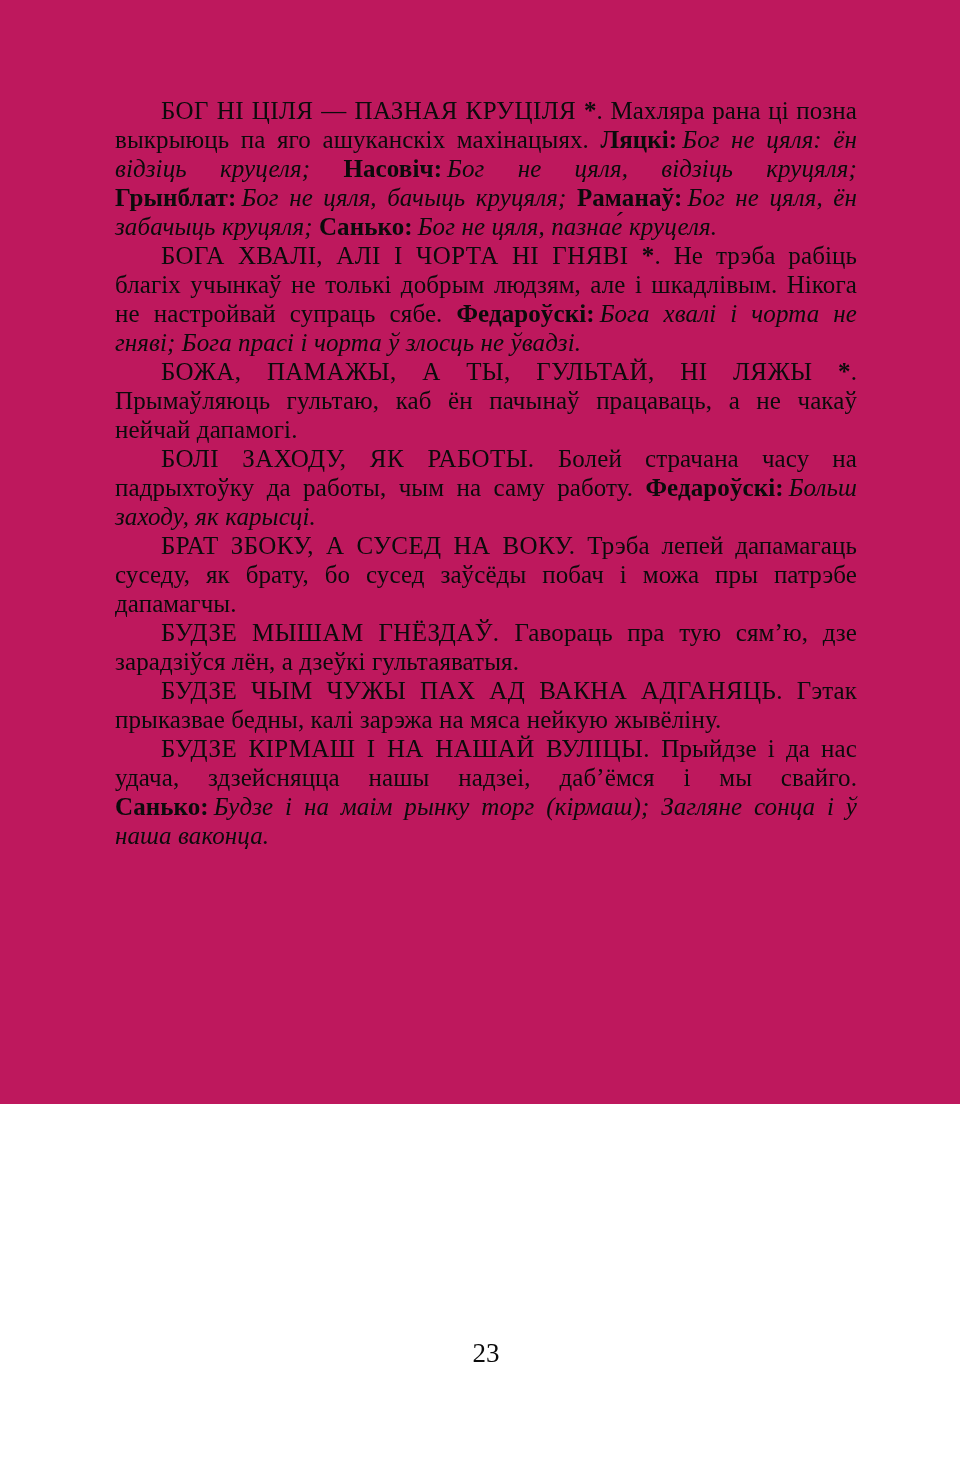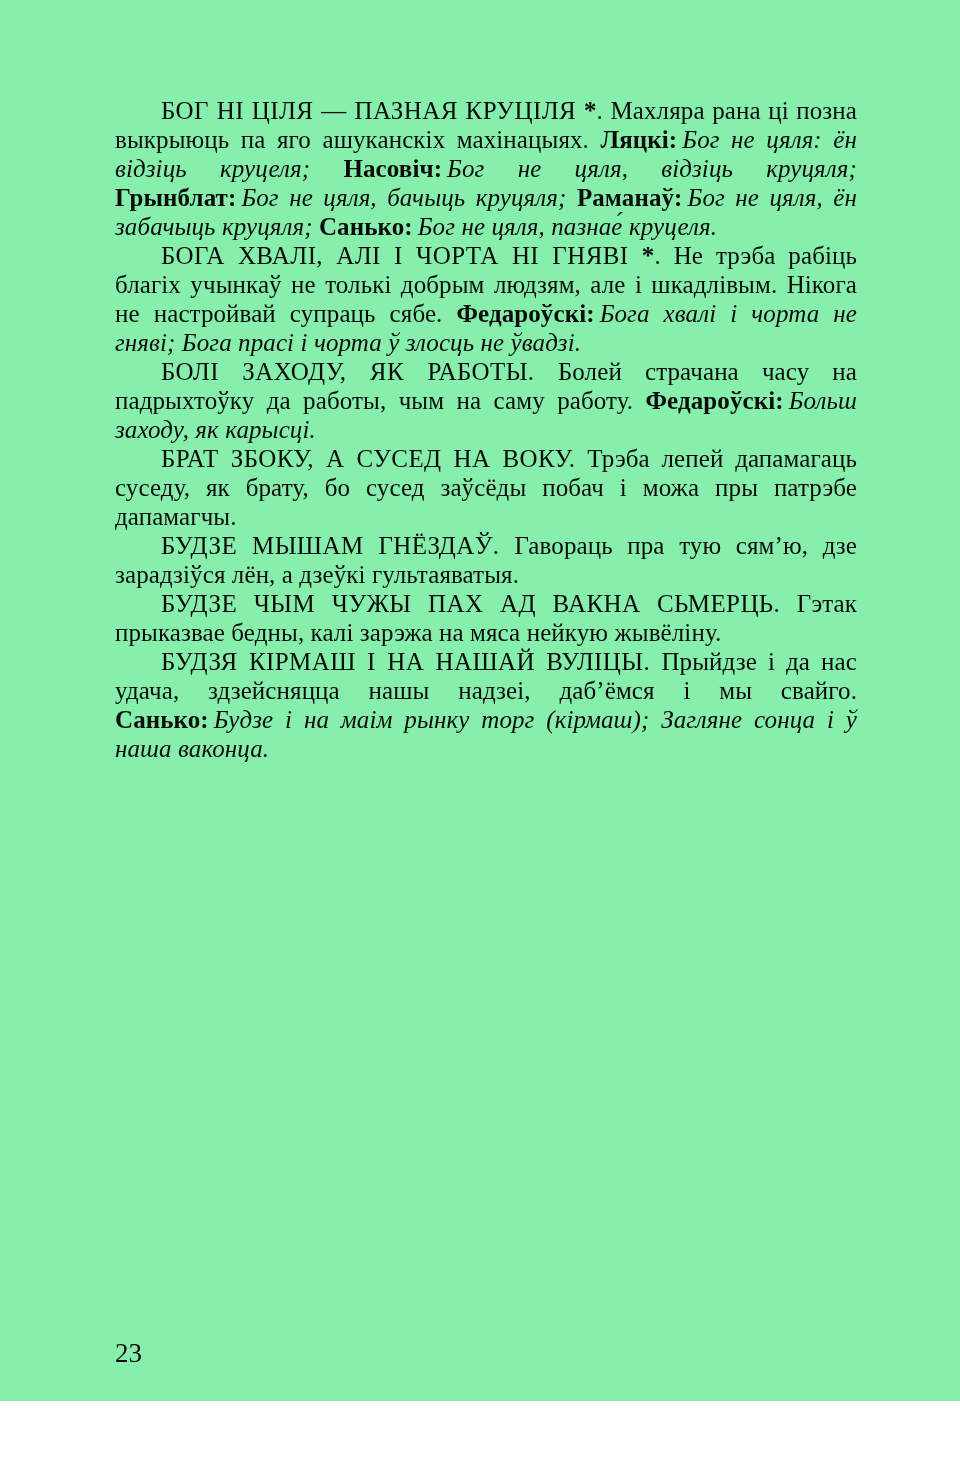--- a/index.html
+++ b/index.html
@@ -6,53 +6,54 @@
   body {
     width: 960px; height: 1477px;
     background: #ffffff;
     font-family: "Liberation Serif", serif;
     color: #0b0b0b;
     position: relative;
     overflow: hidden;
   }
   .page {
     position: absolute; left: 0; top: 0;
-    width: 960px; height: 1401px;
-    background: #86efac;
+    width: 960px; height: 1104px;
+    background: #be185d;
   }
   .text-block {
     position: absolute;
     left: 115px; top: 96px;
     width: 742px;
     text-align: justify;
     font-size: 25px;
     line-height: 29px;
     letter-spacing: 0.1px;
   }
   .para { margin: 0; text-indent: 46px; }
   .hw  { letter-spacing: 0.4px; }
   .b   { font-weight: 700; }
   .src { font-weight: 700; margin-right: 5px; }
   .i   { font-style: italic; }
   .page-number {
     position: absolute;
     left: 115px; top: 1338px;
     width: 742px;
-    text-align: left;
+    text-align: center;
     font-size: 27px;
     color: #0b0b0b;
   }
 </style>
 </head>
 <body>
 
 <div class="page">
   <div class="text-block">
     <p class="para"><span class="hw">БОГ НІ ЦІЛЯ — ПАЗНАЯ КРУЦІЛЯ </span><span class="b">*</span><span>. Махляра рана ці позна выкрыюць па яго ашуканскіх махінацыях. </span><span class="src">Ляцкі:</span><span class="i">Бог не цяля: ён відзіць круцеля; </span><span class="src">Насовіч:</span><span class="i">Бог не цяля, відзіць круцяля; </span><span class="src">Грынблат:</span><span class="i">Бог не цяля, бачыць круцяля; </span><span class="src">Раманаў:</span><span class="i">Бог не цяля, ён забачыць круцяля; </span><span class="src">Санько:</span><span class="i">Бог не цяля, пазнае́ круцеля.</span></p>
     <p class="para"><span class="hw">БОГА ХВАЛІ, АЛІ І ЧОРТА НІ ГНЯВІ </span><span class="b">*</span><span>. Не трэба рабіць благіх учынкаў не толькі добрым людзям, але і шкадлівым. Нікога не настройвай супраць сябе. </span><span class="src">Федароўскі:</span><span class="i">Бога хвалі і чорта не гняві; Бога прасі і чорта ў злосць не ўвадзі.</span></p>
+    <p class="para"><span class="hw">БОЖА, ПАМАЖЫ, А ТЫ, ГУЛЬТАЙ, НІ ЛЯЖЫ </span><span class="b">*</span><span>. Прымаўляюць гультаю, каб ён пачынаў працаваць, а не чакаў нейчай дапамогі.</span></p>
     <p class="para"><span class="hw">БОЛІ ЗАХОДУ, ЯК РАБОТЫ. </span><span>Болей страчана часу на падрыхтоўку да работы, чым на саму работу. </span><span class="src">Федароўскі:</span><span class="i">Больш заходу, як карысці.</span></p>
     <p class="para"><span class="hw">БРАТ ЗБОКУ, А СУСЕД НА ВОКУ. </span><span>Трэба лепей дапамагаць суседу, як брату, бо сусед заўсёды побач і можа пры патрэбе дапамагчы.</span></p>
     <p class="para"><span class="hw">БУДЗЕ МЫШАМ ГНЁЗДАЎ. </span><span>Гавораць пра тую сям’ю, дзе зарадзіўся лён, а дзеўкі гультаяватыя.</span></p>
-    <p class="para"><span class="hw">БУДЗЕ ЧЫМ ЧУЖЫ ПАХ АД ВАКНА СЬМЕРЦЬ. </span><span>Гэтак прыказвае бедны, калі зарэжа на мяса нейкую жывёліну.</span></p>
-    <p class="para"><span class="hw">БУДЗЯ КІРМАШ І НА НАШАЙ ВУЛІЦЫ. </span><span>Прыйдзе і да нас удача, здзейсняцца нашы надзеі, даб’ёмся і мы свайго. </span><span class="src">Санько:</span><span class="i">Будзе і на маім рынку торг (кірмаш); Загляне сонца і ў наша ваконца.</span></p>
+    <p class="para"><span class="hw">БУДЗЕ ЧЫМ ЧУЖЫ ПАХ АД ВАКНА АДГАНЯЦЬ. </span><span>Гэтак прыказвае бедны, калі зарэжа на мяса нейкую жывёліну.</span></p>
+    <p class="para"><span class="hw">БУДЗЕ КІРМАШ І НА НАШАЙ ВУЛІЦЫ. </span><span>Прыйдзе і да нас удача, здзейсняцца нашы надзеі, даб’ёмся і мы свайго. </span><span class="src">Санько:</span><span class="i">Будзе і на маім рынку торг (кірмаш); Загляне сонца і ў наша ваконца.</span></p>
   </div>
   <div class="page-number">23</div>
 </div>
 
 </body></html>

